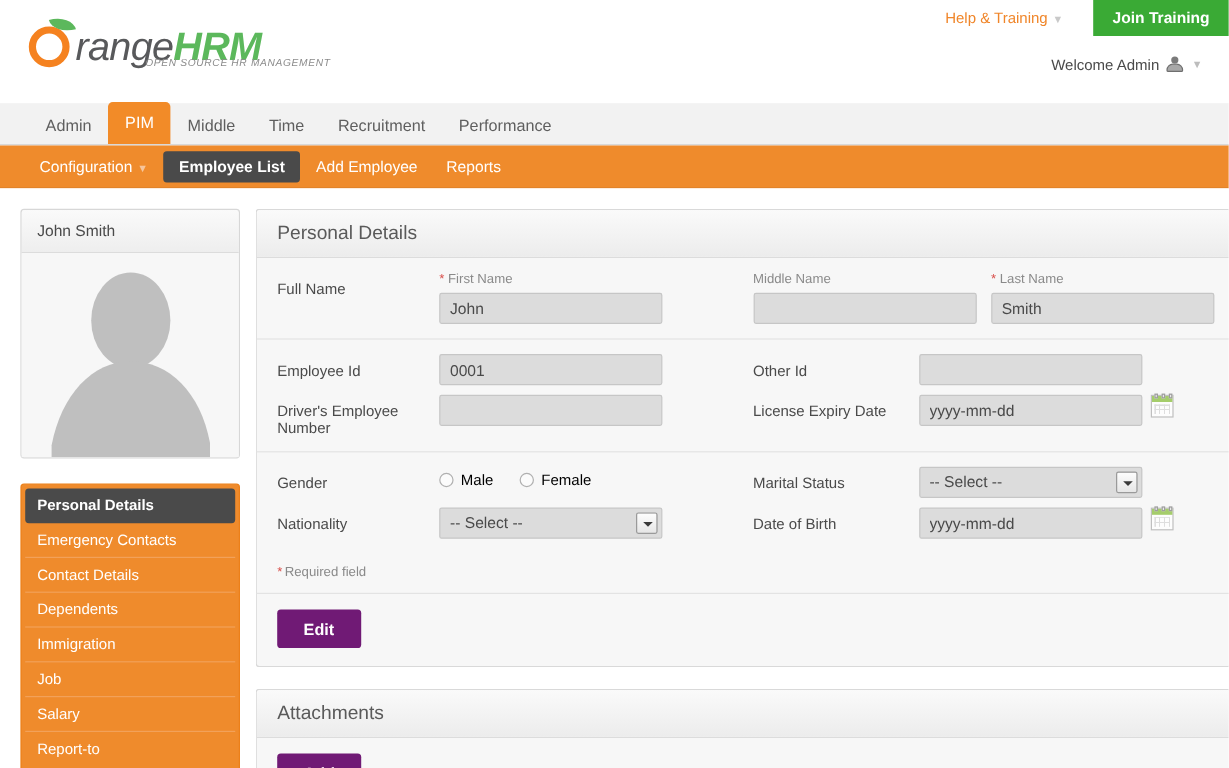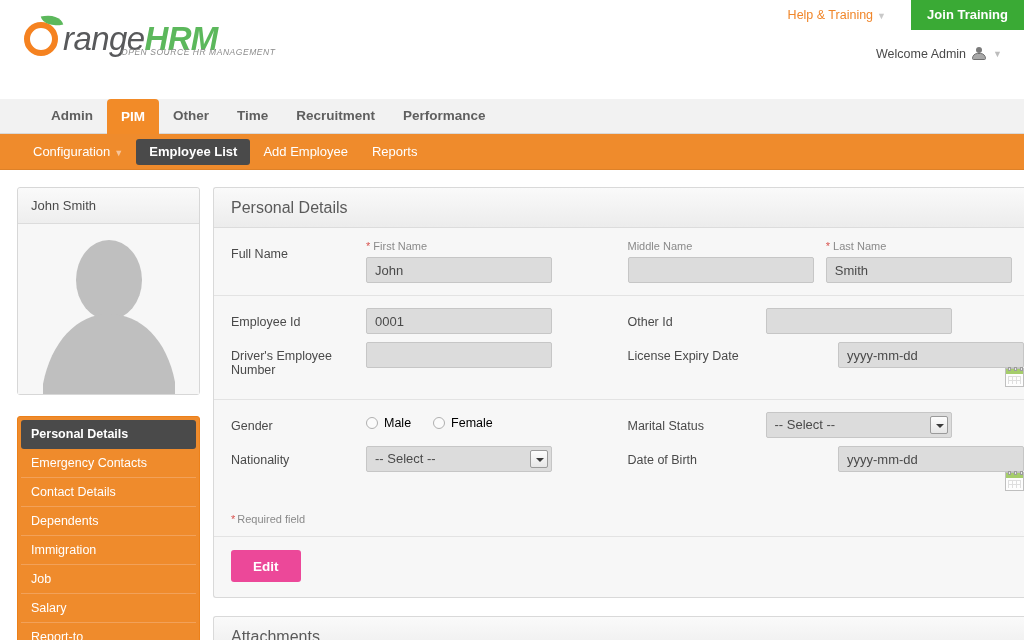--- a/index.html
+++ b/index.html
@@ -136,25 +136,24 @@
   
   .mainnav {
     height: 35px;
     background: #f2f2f2;
     border-bottom: 1px solid #d9d9d9;
     position: relative;
     padding-left: 20px;
   }
   .mainnav ul {
     list-style: none;
-    margin: 17px; padding: 0;
+    margin: 4px; padding: 0;
     display: flex;
-    align-items: center;
+    align-items: flex-end;
     height: 100%;
-    font-weight: bold;
   }
   .mainnav li {
     font-size: 13.5px;
     color: #5f5f5f;
     padding: 0 14px;
     height: 30px;
     line-height: 30px;
     cursor: pointer;
   }
   .mainnav li.active {
@@ -351,21 +350,21 @@
   }
   .selbox .arrowbox:after {
     content: "";
     position: absolute;
     left: 5px; top: 7px;
     border-left: 4px solid transparent;
     border-right: 4px solid transparent;
     border-top: 4px solid #3a3a3a;
   }
 
-  .with-cal { display: flex; align-items: flex-end; flex-direction: column; }
+  .with-cal { display: flex; align-items: flex-start; }
   .cal-icon {
     width: 19px; height: 19px;
     margin-left: 7px;
     position: relative;
     background: #fdfdfd;
     border: 1px solid #bfbfbf;
     cursor: pointer;
   }
   .cal-icon .top {
     position: absolute;
@@ -407,21 +406,21 @@
   .reqnote {
     padding: 10px 0 11px 17px;
     font-size: 11px;
     color: #8a8a8a;
     border-bottom: 1px solid #e3e3e3;
   }
   .reqnote .req { margin-right: 2px; }
 
   .btnrow { padding: 13px 0 15px 17px; }
   .btn-green {
-    background: #ec4899;
+    background: #701a75;
     border: none;
     color: #ffffff;
     font-size: 13.5px;
     font-weight: bold;
     height: 32px;
     padding: 0 22px;
     border-radius: 3px;
     cursor: pointer;
     font-family: "Liberation Sans", sans-serif;
   }
@@ -455,21 +454,21 @@
         <span class="body"></span>
     </span>
     <span class="caret">▼</span>
   </div>
 </div>
 
 <div class="mainnav">
   <ul>
     <li>Admin</li>
     <li class="active">PIM</li>
-    <li>Other</li>
+    <li>Middle</li>
     <li>Time</li>
     <li>Recruitment</li>
     <li>Performance</li>
   </ul>
 </div>
 
 <div class="subnav">
   <div class="item">
     <span>Configuration</span><span class="caret">▼</span>
   </div>

